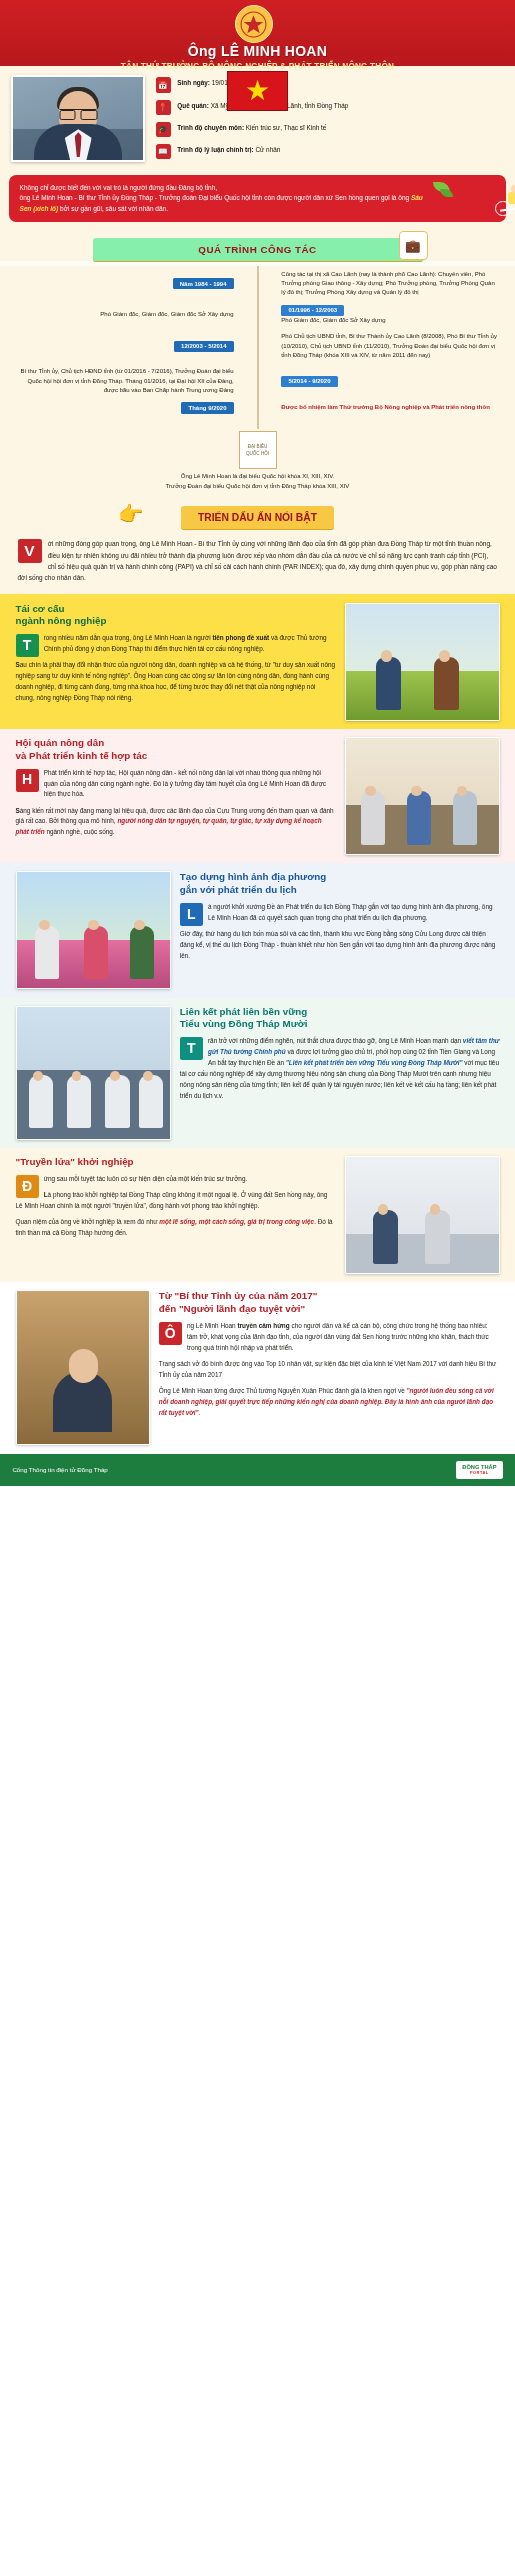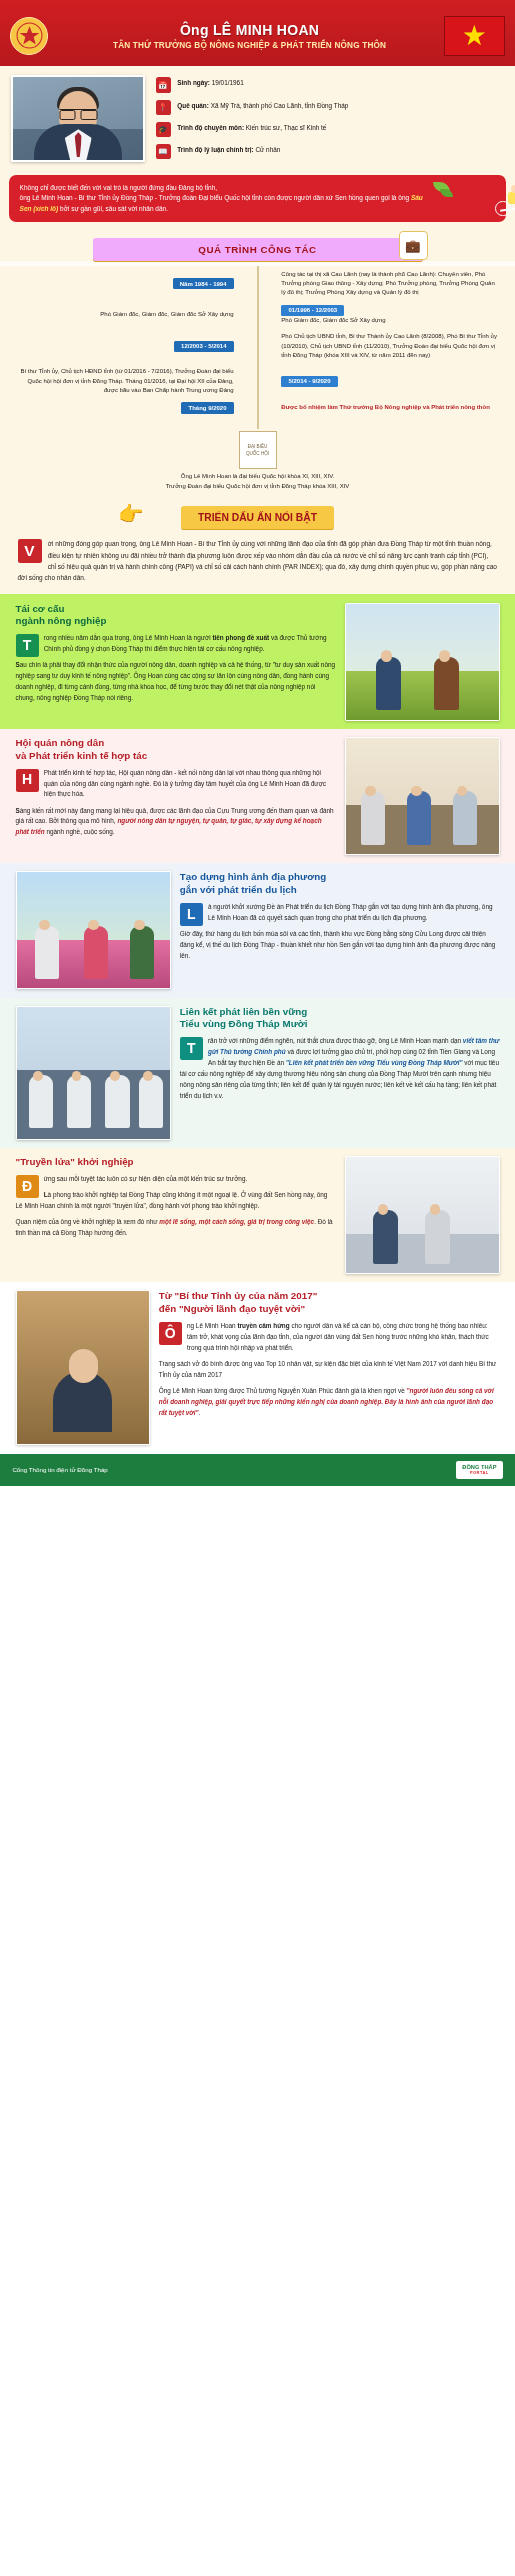--- a/index.html
+++ b/index.html
@@ -12,21 +12,21 @@
   }
   .page { width:515px; position:relative; background:#fdfcf7; }
 
   
   .header {
     background: linear-gradient(180deg,#cf1f23 0%, #b8181c 100%);
     padding: 5.2px 0 0 0;
     position: relative;
     height: 66px;
   }
-  .hdr-inner { display:flex; align-items:center; padding: 0 10.3px; height: 61px;}
+  .hdr-inner { display:flex; align-items:center; padding: 0 10.3px; height: 61px; flex-direction: column;}
   .hdr-logo {
     width: 38px; height: 38px; border-radius:50%;
     background: #f6c544;
     display:flex;align-items:center;justify-content:center;
     border:1.5px solid #ffe9a8;
     flex:0 0 auto;
     margin-right:7.2px;
   }
   .hdr-logo svg { display:block; }
   .hdr-titles { flex:1 1 auto; text-align:center; }
@@ -124,21 +124,21 @@
   .rider-body{ position:absolute;left:12.4px;bottom:12.4px;width:13.4px;height:12.4px;background:#ffe259;border-radius:3.1px;}
   .leaf{position:absolute;left:0;top:2.1px;width:17.5px;height:10.3px;background:#7ec242;border-radius:0 10.3px 0 10.3px;}
   .leaf2{position:absolute;left:7.2px;top:9.3px;width:13.4px;height:8.2px;background:#5aa832;border-radius:0 8.2px 0 8.2px;}
 
   
   .banner {
     margin: 3.1px auto 5.2px auto;
     width: 330px; position:relative; text-align:center;
   }
   .banner .ribbon{
-    background:#f0abfc; color:#a3121a; font-weight:bold; font-size:9.8px;
+    background:#86efac; color:#a3121a; font-weight:bold; font-size:9.8px;
     padding:6.2px 10.3px; border-radius:3.1px; letter-spacing:0.5px;
     box-shadow: 0 1px 0 #d9a61f;
   }
   .banner-icon{
     position:absolute; right:-5.2px; top:-7.2px; width:29px;height:29px;
     background:#fff; border-radius:4.1px; border:1px solid #e4c15f;
     display:flex;align-items:center;justify-content:center;font-size:12.4px;
   }
 
   
@@ -211,21 +211,21 @@
   .photo{
     border:1.5px solid #fff; box-shadow:0 1px 3.1px rgba(0,0,0,.22); border-radius:1.5px;
     position:relative; overflow:hidden; flex:0 0 auto;
   }
   .ph-sky{ position:absolute;inset:0; }
   .ph-ground{ position:absolute;left:0;right:0;bottom:0;height:42%; }
   .ph-person{ position:absolute; bottom:8%; width:16%; height:46%; border-radius:9.3px 9.3px 2.1px 2.1px;}
   .ph-head{ position:absolute; border-radius:50%; background:#e8c3a0;}
 
   .band{ padding: 8.2px 15.5px; }
-  .band.green-bg{ background:#bef264; }
+  .band.green-bg{ background:#fde047; }
   .band.white{ background:#ffffff; }
   .band.cream{ background:#fdf6e4; }
   .band.mint{ background:#eef7f2; }
   .band.paleblue{ background:#eef3fa; }
   .band.palepink{ background:#fdf0ef; }
 
   
   .footer{
     background:#1d7d3f; color:#fff; padding:7.2px 12.4px; display:flex;
     align-items:center; justify-content:space-between; font-size:6.2px;

